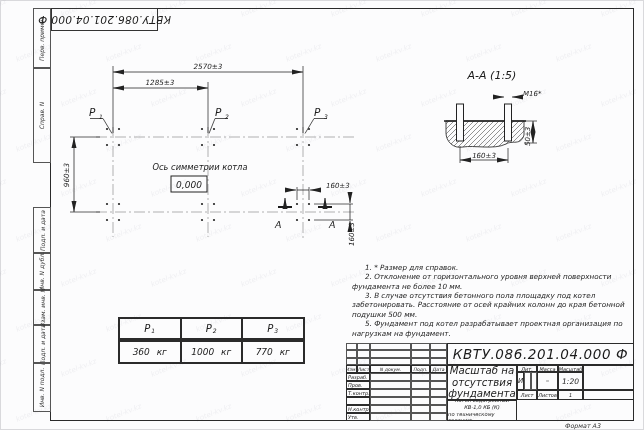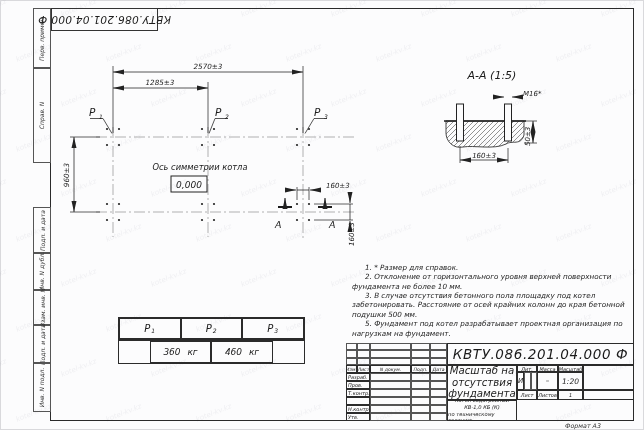--- a/index.html
+++ b/index.html
@@ -309,21 +309,22 @@
           <span>P</span>
           <span class="sub">2</span>
         </div>
       <div class="hc">
           <span>P</span>
           <span class="sub">3</span>
         </div>
     </div>
     <div class="row">
       <div class="vc">360 кг</div>
-      <div class="vc">460 кг</div>
+      <div class="vc">1000 кг</div>
+      <div class="vc">770 кг</div>
     </div>
   </div>
 
   <div class="tb">
 
     <div class="cell thin" style="left:0;top:0;width:11px;height:7.3px;"></div>
     <div class="cell thin" style="left:11px;top:0;width:13px;height:7.3px;"></div>
     <div class="cell thin" style="left:24px;top:0;width:41px;height:7.3px;"></div>
     <div class="cell thin" style="left:65px;top:0;width:19px;height:7.3px;"></div>
     <div class="cell thin" style="left:84px;top:0;width:17px;height:7.3px;"></div>

